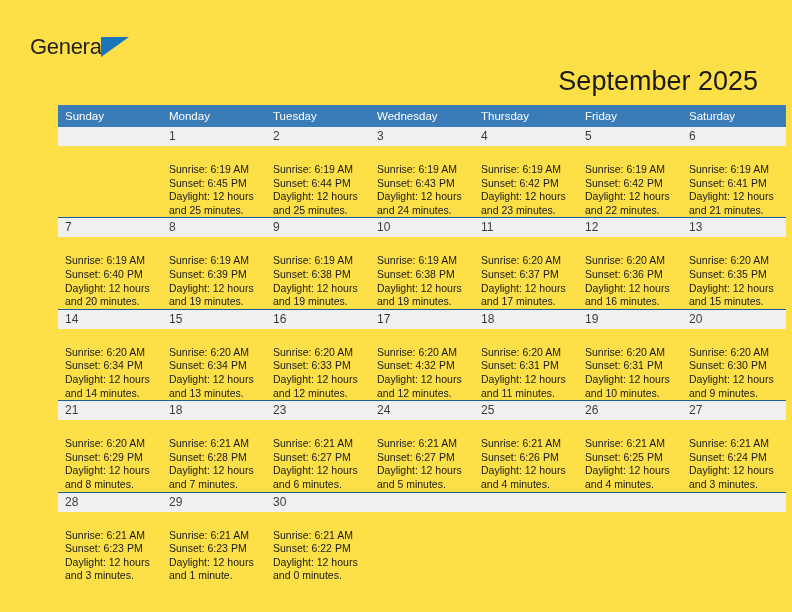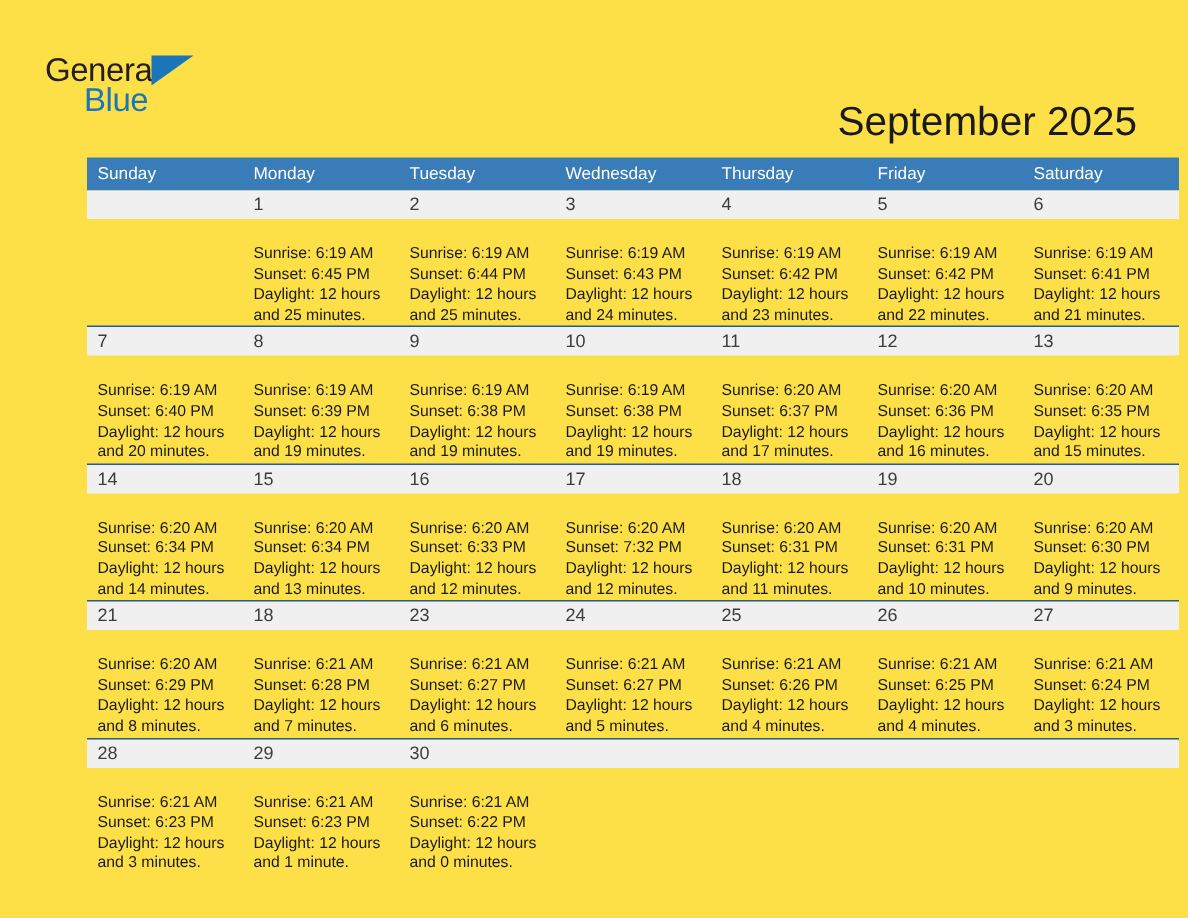--- a/index.html
+++ b/index.html
@@ -135,21 +135,20 @@
 </head>
 <body>
 
 <div class="page">
 
   <div class="masthead">
 
     <div class="logo">
       <span class="logo-general">General</span>
       <span class="logo-triangle"></span>
-      <span class="logo-blue">Blue</span>
     </div>
 
     <div class="title-block">
       <div class="cal-title">September 2025</div>
       <div class="cal-subtitle">Belagavi, Karnataka, India</div>
     </div>
 
   </div>
 
   <table class="calendar">
@@ -314,21 +313,21 @@
               <div>Sunrise: 6:20 AM</div>
               <div>Sunset: 6:33 PM</div>
               <div>Daylight: 12 hours</div>
               <div>and 12 minutes.</div>
             </div>
           </td>
           <td>
             <div class="daynum">17</div>
             <div class="details">
               <div>Sunrise: 6:20 AM</div>
-              <div>Sunset: 7:32 PM</div>
+              <div>Sunset: 4:32 PM</div>
               <div>Daylight: 12 hours</div>
               <div>and 12 minutes.</div>
             </div>
           </td>
           <td>
             <div class="daynum">18</div>
             <div class="details">
               <div>Sunrise: 6:20 AM</div>
               <div>Sunset: 6:31 PM</div>
               <div>Daylight: 12 hours</div>

